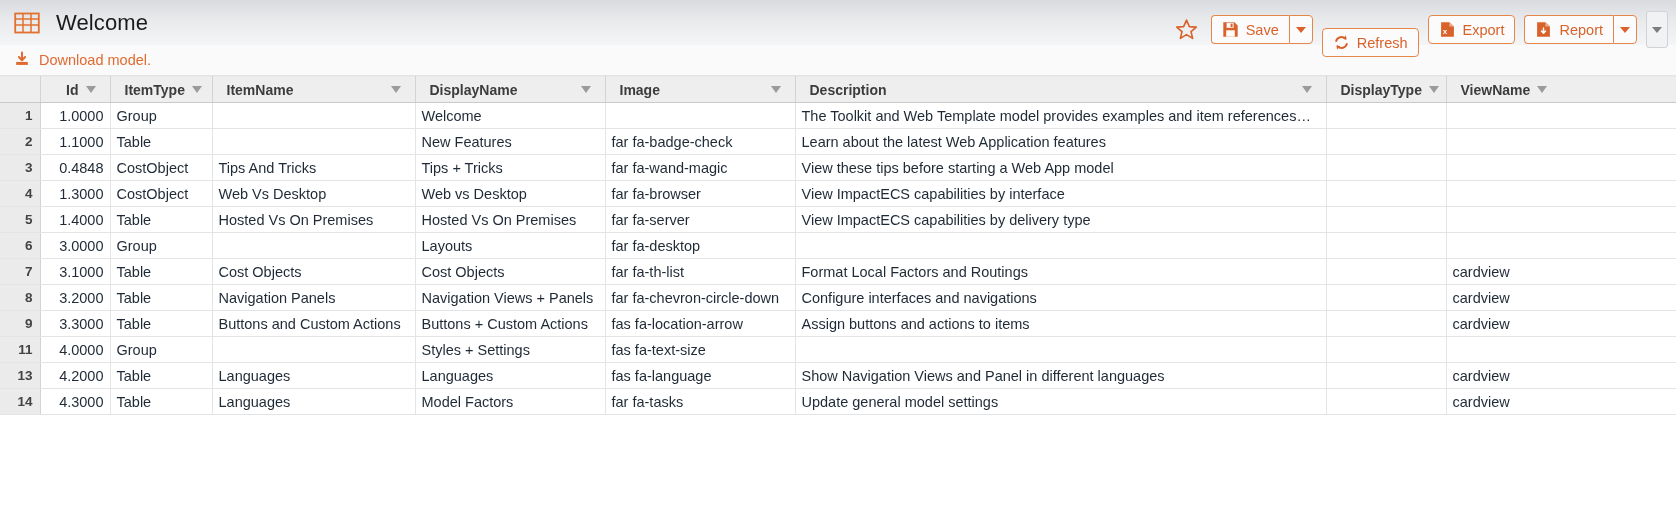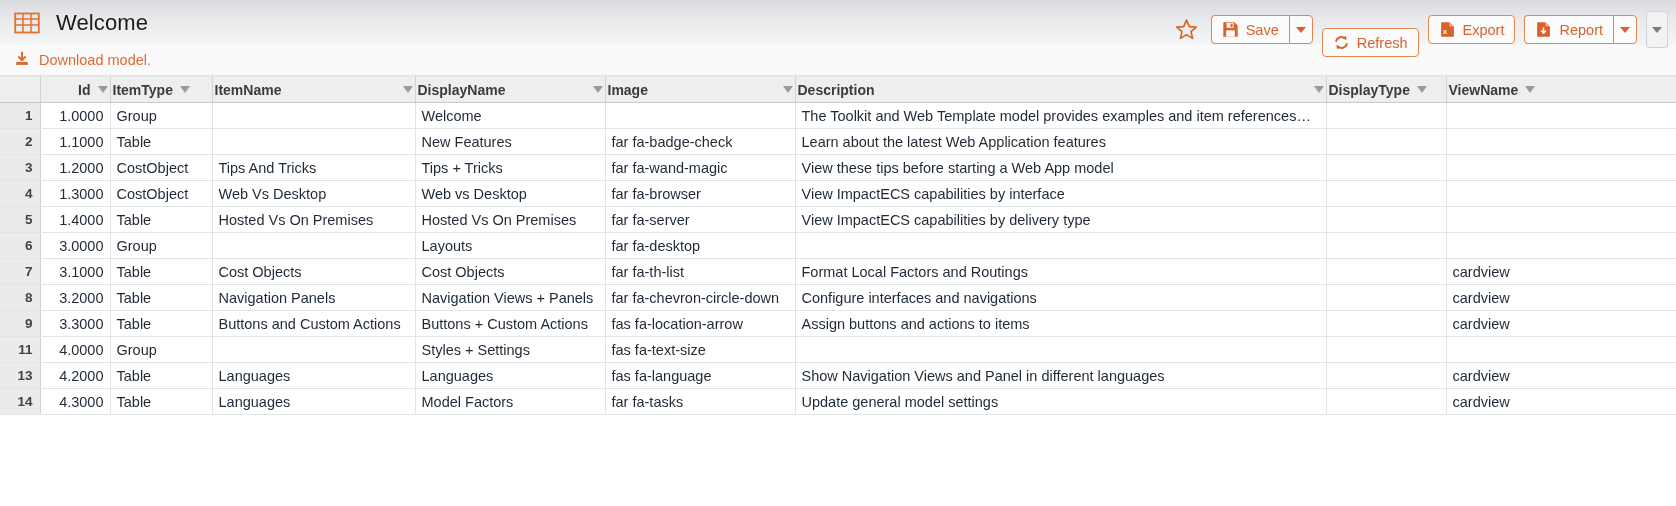--- a/index.html
+++ b/index.html
@@ -99,21 +99,21 @@
   thead th {
     height: 26px;
     background: #eeeeee;
     border-right: 1px solid #d2d3d5;
     border-bottom: 1px solid #c9cacc;
     border-top: 1px solid #e8e8e8;
     font-size: 14px;
     font-weight: bold;
     color: #3c3c3c;
     text-align: left;
-    padding: 0 2px;
+    padding: 0 14px;
     position: relative;
     white-space: nowrap;
     overflow: hidden;
     cursor: pointer;
   }
   thead th.num { text-align: right; }
   thead th .hwrap { display: flex; align-items: center; height: 100%; }
   thead th.num .hwrap { justify-content: flex-end; }
   thead th .ft {
     width: 0; height: 0; margin-left: 7px; flex: 0 0 auto;
@@ -335,21 +335,21 @@
           <td>Table</td>
           <td></td>
           <td>New Features</td>
           <td>far fa-badge-check</td>
           <td>Learn about the latest Web Application features</td>
           <td></td>
           <td></td>
         </tr>
         <tr>
           <td class="rownum">3</td>
-          <td class="num">1.2000</td>
+          <td class="num">0.4848</td>
           <td>CostObject</td>
           <td>Tips And Tricks</td>
           <td>Tips + Tricks</td>
           <td>far fa-wand-magic</td>
           <td>View these tips before starting a Web App model</td>
           <td></td>
           <td></td>
         </tr>
         <tr>
           <td class="rownum">4</td>

